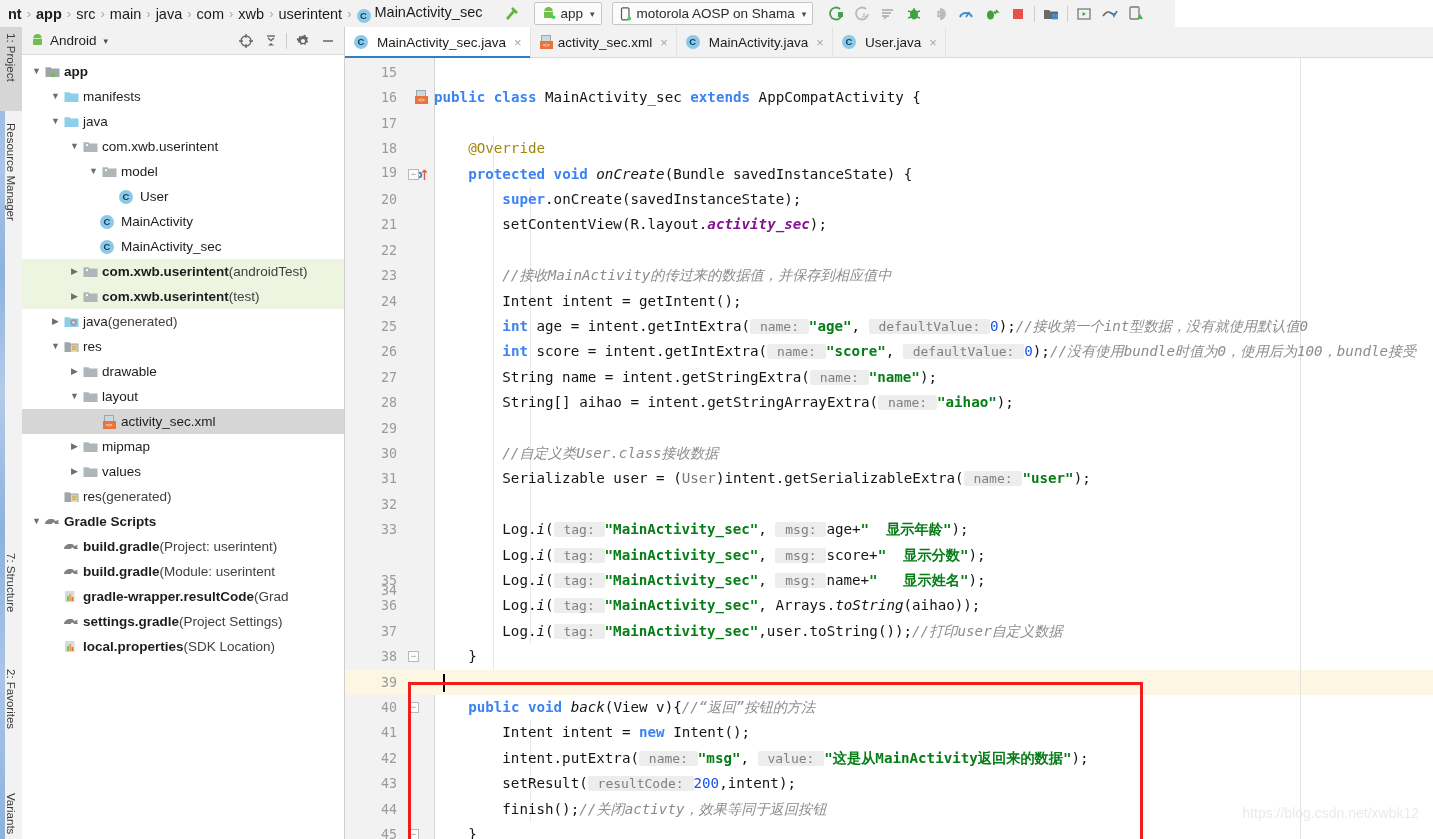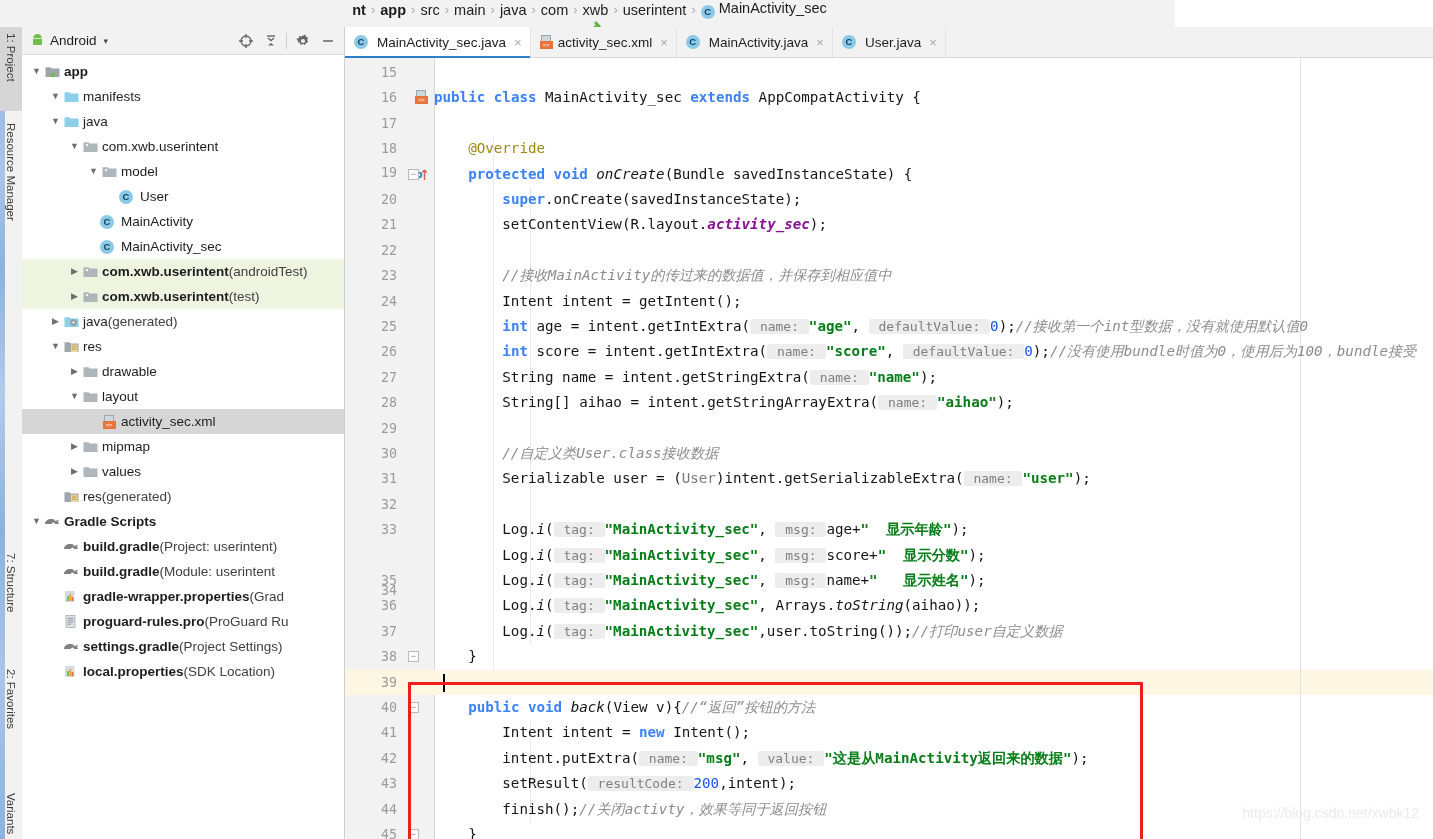--- a/index.html
+++ b/index.html
@@ -9,21 +9,21 @@
     font-family:"Liberation Sans","DejaVu Sans",sans-serif;
     font-size:13px;color:#2b2b2b;
     -webkit-font-smoothing:antialiased;
   }
   .app{position:relative;width:1433px;height:839px;}
 
   
   .navbar{
     position:absolute;left:0;top:0;width:1175px;height:27px;
     background:#f2f2f2;border-bottom:1px solid #d4d4d4;
-    display:flex;align-items:center;flex-direction:column;
+    display:flex;align-items:center;
   }
   .crumbs{display:flex;align-items:center;padding-left:4px;white-space:nowrap;}
   .crumb{font-size:14.5px;color:#1d1d1d;padding:0 4px;}
   .crumb.bold{font-weight:bold;}
   .crumb-sep{color:#a9a9a9;font-size:13px;padding:0 1px;}
   .cls-chip{
     display:inline-block;width:14px;height:14px;border-radius:50%;
     background:#8cc9e8;color:#11425c;font-size:9.5px;line-height:14px;
     text-align:center;font-weight:bold;margin-right:4px;vertical-align:-2px;
   }
@@ -527,34 +527,22 @@
         </div>
         <div class="row">
           <span style="width: 27px; flex: 0 0 auto;"></span>
           <span class="tw"></span>
           <span class="ic"><svg width="14" height="13" viewBox="0 0 14 13">
               <rect x="1" y="1" width="9.5" height="11" fill="#d7dbde"></rect>
               <rect x="3" y="6" width="1.8" height="5" fill="#6fbf4a"></rect>
               <rect x="5.3" y="4" width="1.8" height="7" fill="#e8a33d"></rect>
               <rect x="7.6" y="7" width="1.8" height="4" fill="#e06f4b"></rect>
             </svg></span>
-          <span class="lbl bold">gradle-wrapper.properties</span>
+          <span class="lbl bold">gradle-wrapper.resultCode</span>
           <span class="dim"> (Grad</span>
-        </div>
-        <div class="row">
-          <span style="width: 27px; flex: 0 0 auto;"></span>
-          <span class="tw"></span>
-          <span class="ic"><svg width="14" height="13" viewBox="0 0 14 13">
-              <rect x="2" y="0.6" width="9" height="11.8" fill="#dfe3e6" stroke="#9aa2a8" stroke-width="0.7"></rect>
-              <g stroke="#7a858c" stroke-width="0.8">
-                <path d="M3.6 3.2h5.8M3.6 5.2h5.8M3.6 7.2h5.8M3.6 9.2h3.5"></path>
-              </g>
-            </svg></span>
-          <span class="lbl bold">proguard-rules.pro</span>
-          <span class="dim"> (ProGuard Ru</span>
         </div>
         <div class="row">
           <span style="width: 27px; flex: 0 0 auto;"></span>
           <span class="tw"></span>
           <span class="ic"><svg width="16" height="13" viewBox="0 0 16 13">
               <path d="M1 9c0-3 3-5 6-5 2 0 4 .6 5.5 1.8L15 4.5l-1 2.2c.6 1 .8 1.8.8 2.3H11c0-.8-.6-1.6-1.6-1.6S7.8 8.2 7.8 9H1Z" fill="#7d8184"></path>
               <circle cx="11.2" cy="5.6" r="0.7" fill="#fff"></circle>
             </svg></span>
           <span class="lbl bold">settings.gradle</span>
           <span class="dim"> (Project Settings)</span>

